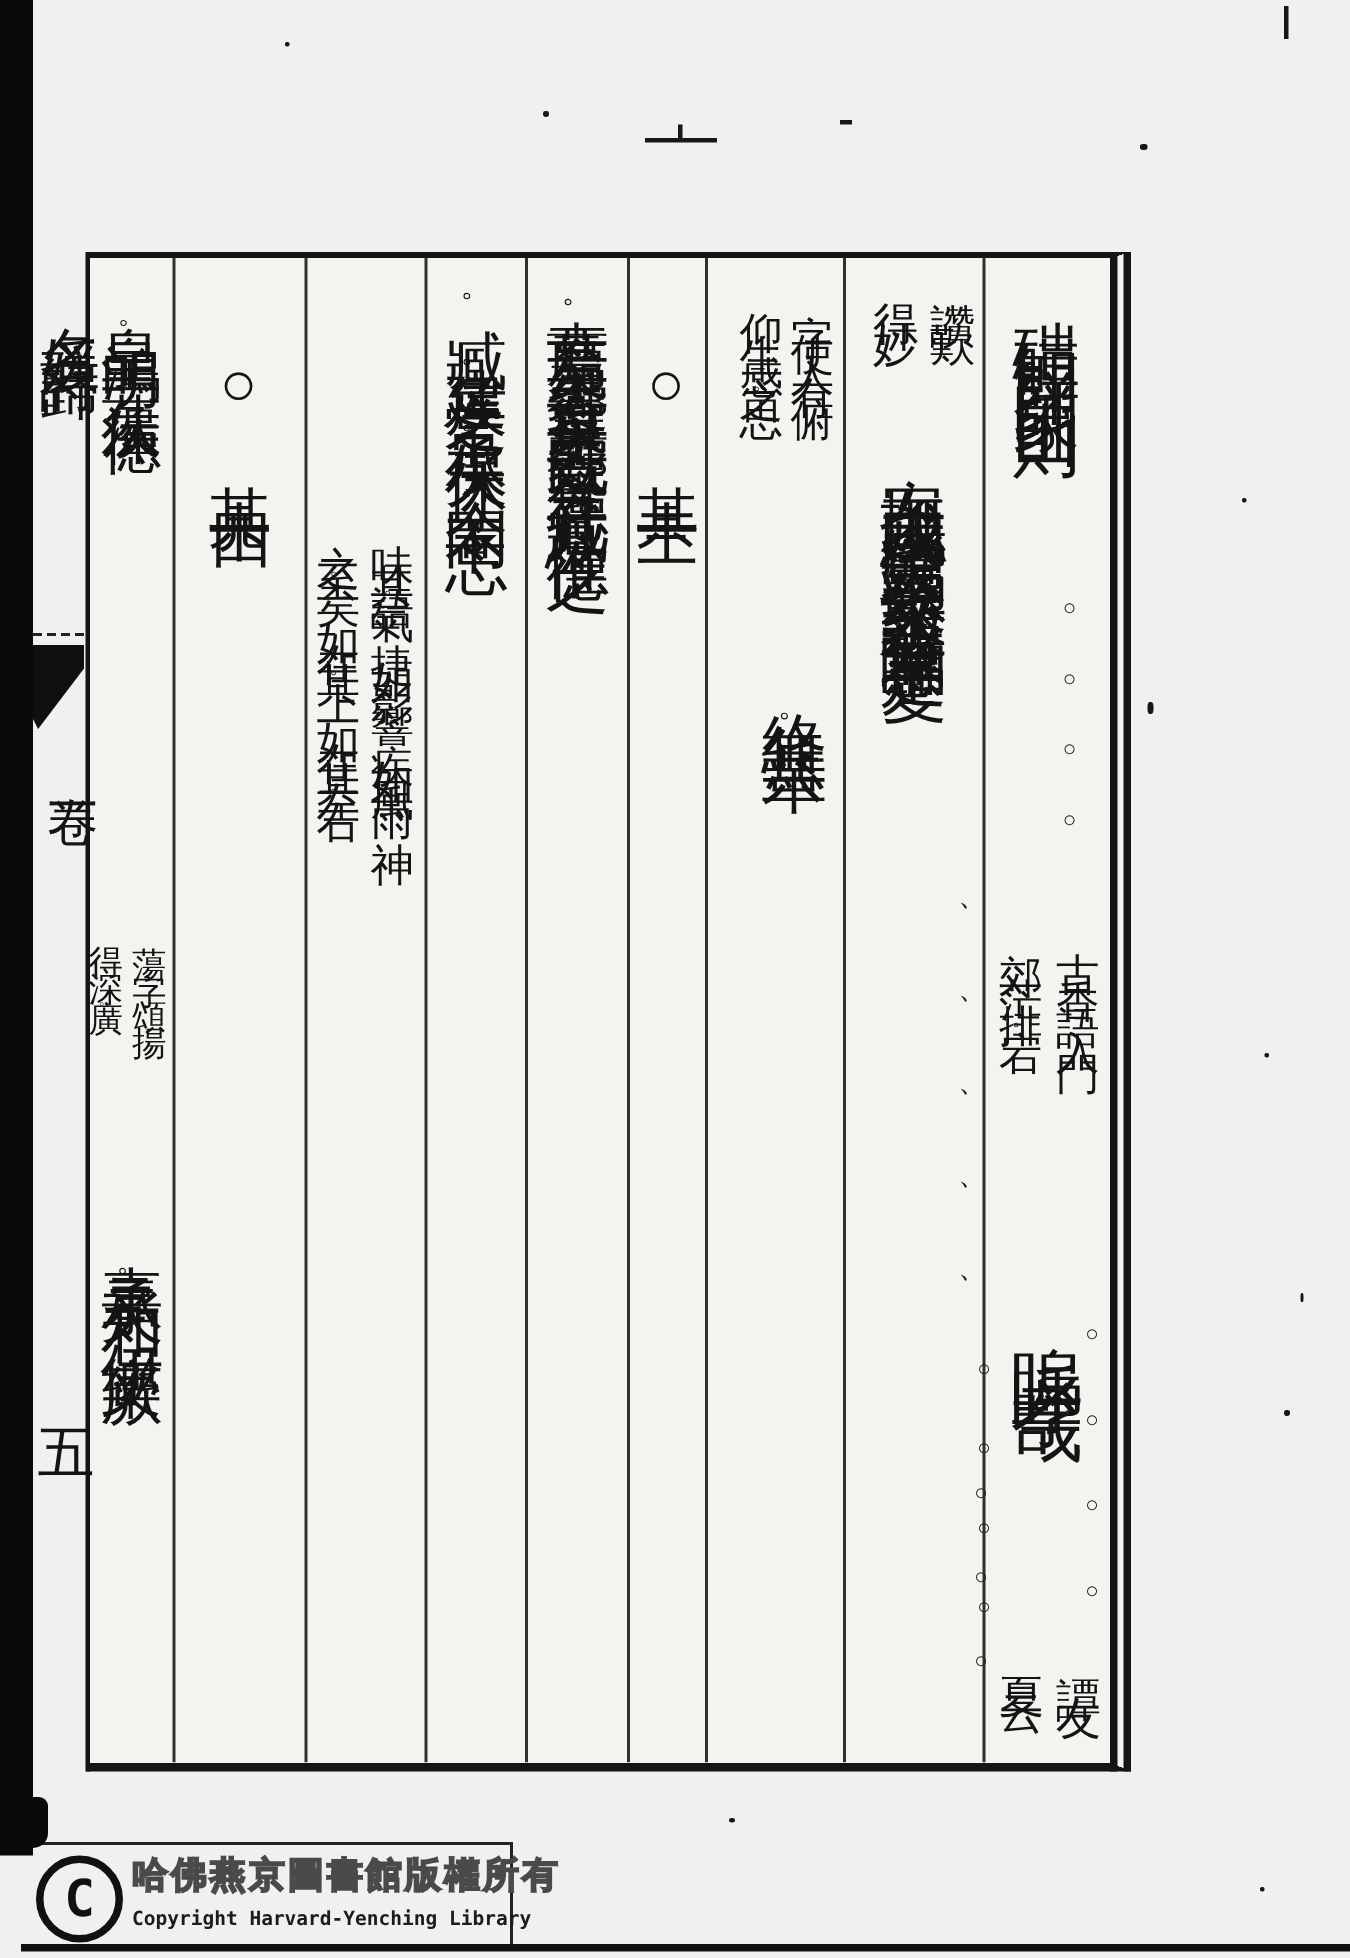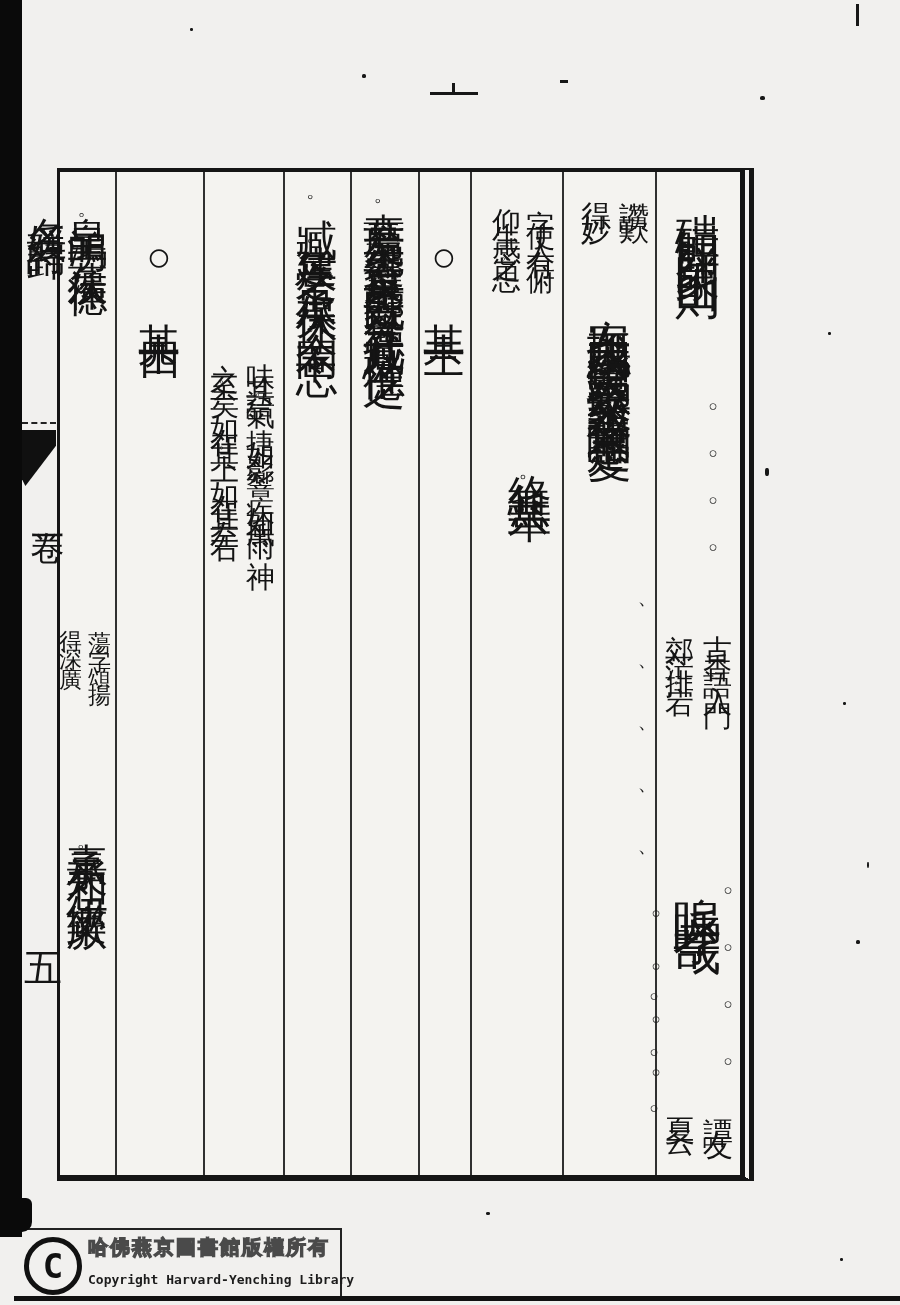--- a/index.html
+++ b/index.html
@@ -30,21 +30,21 @@
   #fishtail{position:absolute;left:22px;top:262px;width:34px;height:56px;background:#101010;
             clip-path:polygon(0 0,100% 0,100% 28%,10% 100%,0 88%)}
   #fishtail-dash{position:absolute;left:22px;top:254px;width:34px;height:0;
                  border-top:2px dashed #222}
   
   #stamp{position:absolute;left:18px;top:1228px;width:322px;height:69px;
          border-top:2px solid #222;border-right:2px solid #222;background:transparent}
   #c-circle{position:absolute;left:6px;top:7px;width:48px;height:48px;border:5px solid #111;
             border-radius:50%;display:flex;align-items:center;justify-content:center;
             font-family:"DejaVu Sans Mono",monospace;font-weight:bold;font-size:34px;color:#111}
-  #stamp-zh{position:absolute;left:70px;top:4px;font-size:20px;font-weight:bold;letter-spacing:2px;
+  #stamp-zh{position:absolute;left:70px;top:4px;font-size:24px;font-weight:bold;letter-spacing:2px;
             color:#dedcd8;-webkit-text-stroke:1.2px #4a4a4a;white-space:nowrap}
   #stamp-en{position:absolute;left:70px;top:42px;font-family:"DejaVu Sans Mono",monospace;
             font-weight:bold;font-size:13px;color:#1c1c1c;white-space:nowrap}
   #bottom-line{position:absolute;left:14px;top:1296px;width:886px;height:5px;background:#111}
 </style>
 </head>
 <body>
 
 <div>
   <div class="speck" style="left:362px;top:74px;width:4px;height:4px"></div>

